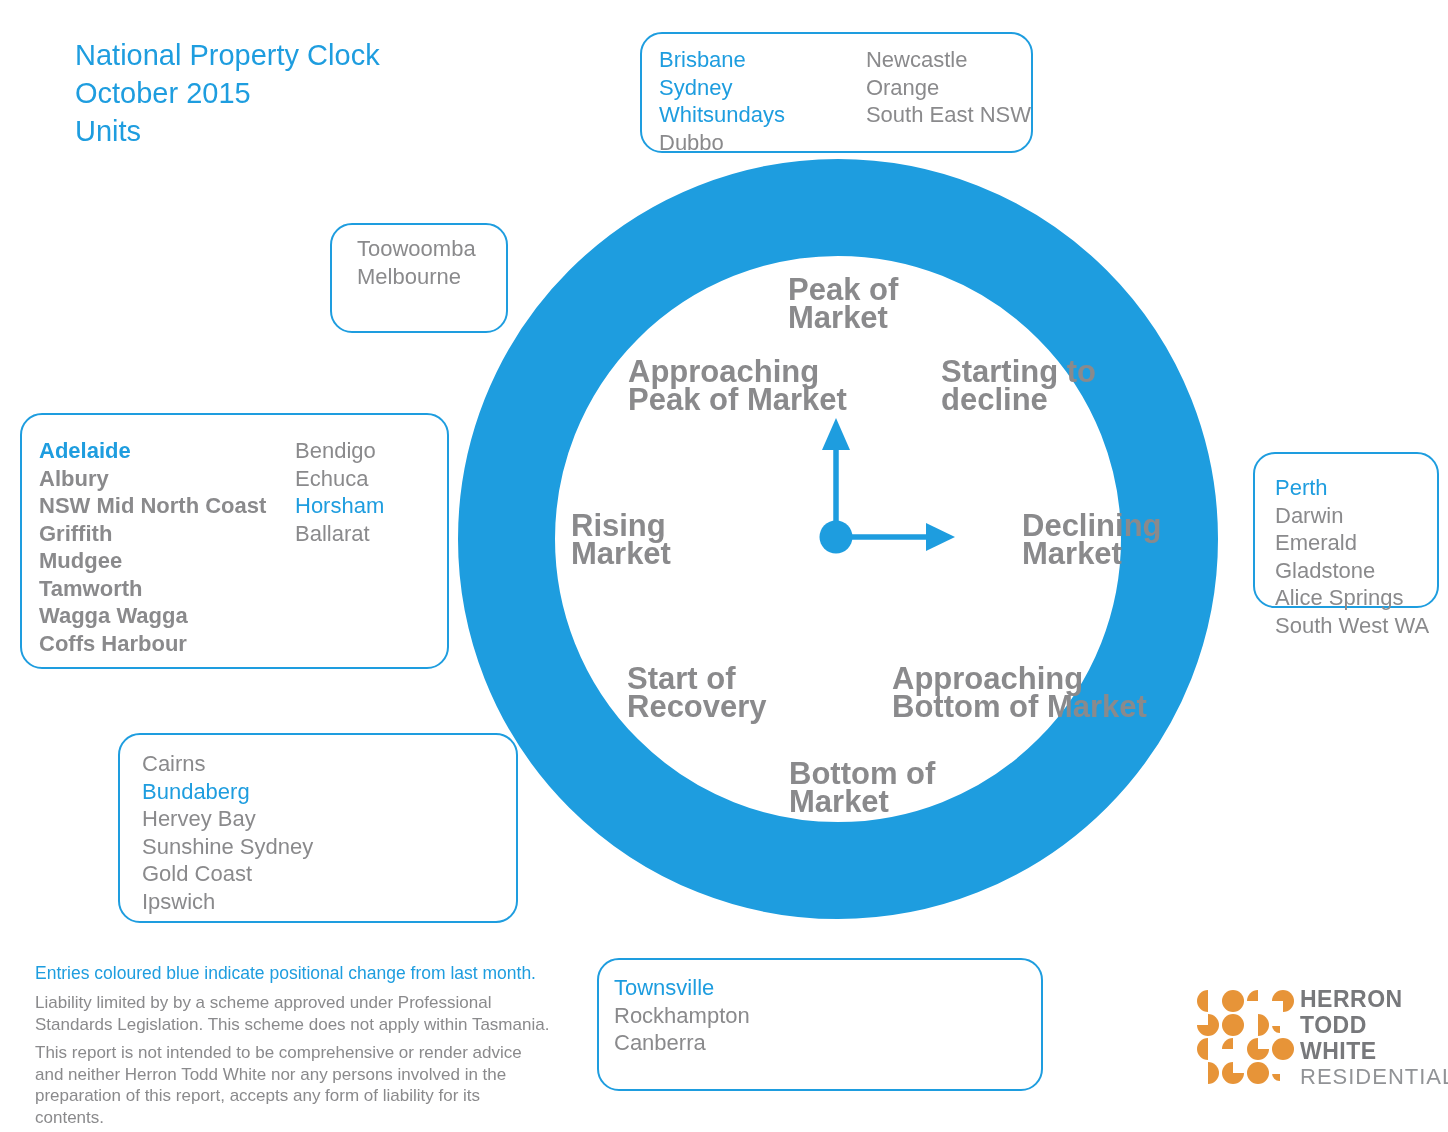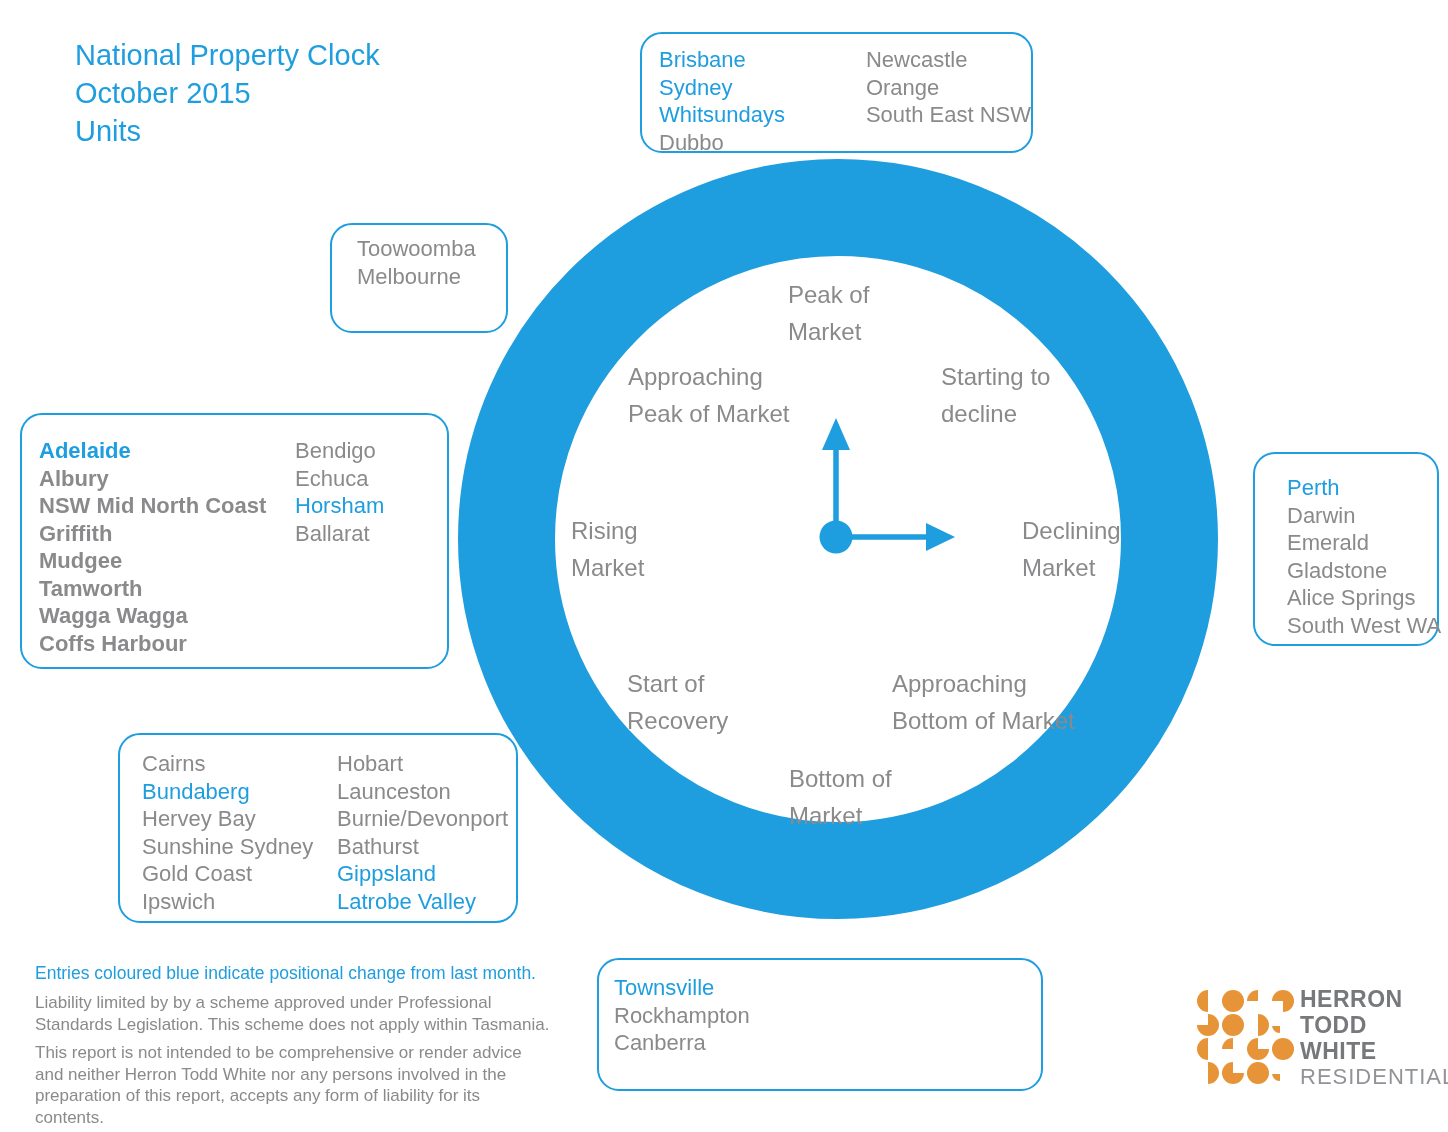--- a/index.html
+++ b/index.html
@@ -18,22 +18,22 @@
   .ring{
     position:absolute;left:458px;top:159px;width:566px;height:566px;
     border:97px solid var(--blue);border-radius:50%;z-index:1;
   }
   
   .hands{position:absolute;left:750px;top:398px;z-index:2;}
   .hand{stroke:var(--blue);stroke-width:5.5px;}
   .hand-fill{fill:var(--blue);}
   
   .phase{
-    position:absolute;color:var(--gray);font-size:24px;line-height:37px;
-    white-space:pre-line;z-index:2;
+    position:absolute;color:var(--gray);font-size:31px;line-height:28px;
+    white-space:pre-line;z-index:2;font-weight:bold;
   }
   #phase-peak{left:788px;top:276px;}
   #phase-approaching-peak{left:628px;top:358px;}
   #phase-starting-decline{left:941px;top:358px;}
   #phase-rising{left:571px;top:512px;}
   #phase-declining{left:1022px;top:512px;}
   #phase-start-recovery{left:627px;top:665px;}
   #phase-approaching-bottom{left:892px;top:665px;}
   #phase-bottom{left:789px;top:760px;}
   
@@ -46,21 +46,21 @@
   .city.changed{color:var(--blue);}
   #box-peak{left:640px;top:32px;width:393px;height:121px;padding:12px 0 0 17px;gap:37px;}
   #box-peak .col1{width:191px;}
   #box-approaching-peak{left:330px;top:223px;width:178px;height:110px;padding:10px 0 0 25px;}
   #box-rising{left:20px;top:413px;width:429px;height:256px;padding:22px 0 0 17px;}
   #box-rising .col1{width:256px;font-weight:bold;}
   #box-start-recovery{left:118px;top:733px;width:400px;height:190px;padding:15px 0 0 22px;}
   #box-start-recovery .col1{width:195px;}
   #box-bottom{left:597px;top:958px;width:446px;height:133px;padding:14px 0 0 15px;}
   #box-bottom .col1{width:245px;}
-  #box-declining{left:1253px;top:452px;width:186px;height:194px;padding:20px 0 0 32px;}
+  #box-declining{left:1253px;top:452px;width:186px;height:156px;padding:20px 0 0 20px;}
   
   .title{
     position:absolute;left:75px;top:36px;font-size:29px;line-height:38px;
     color:var(--blue);white-space:pre-line;z-index:3;
   }
   
   .foot-note{position:absolute;left:35px;top:963px;font-size:17.5px;color:var(--blue);z-index:3;}
   .foot-para{position:absolute;left:35px;font-size:17px;line-height:21.5px;color:var(--gray);white-space:pre-line;z-index:3;}
   #foot-liability{top:992px;}
   #foot-disclaimer{top:1042px;}
@@ -160,28 +160,20 @@
 
   <div class="box" id="box-start-recovery">
     <div class="col col1">
         <div class="city">Cairns</div>
         <div class="city changed">Bundaberg</div>
         <div class="city">Hervey Bay</div>
         <div class="city">Sunshine Sydney</div>
         <div class="city">Gold Coast</div>
         <div class="city">Ipswich</div>
       </div>
-    <div class="col col2">
-        <div class="city">Hobart</div>
-        <div class="city">Launceston</div>
-        <div class="city">Burnie/Devonport</div>
-        <div class="city">Bathurst</div>
-        <div class="city changed">Gippsland</div>
-        <div class="city changed">Latrobe Valley</div>
-      </div>
   </div>
 
   <div class="box" id="box-bottom">
     <div class="col col1">
         <div class="city changed">Townsville</div>
         <div class="city">Rockhampton</div>
         <div class="city">Canberra</div>
       </div>
   </div>
 

